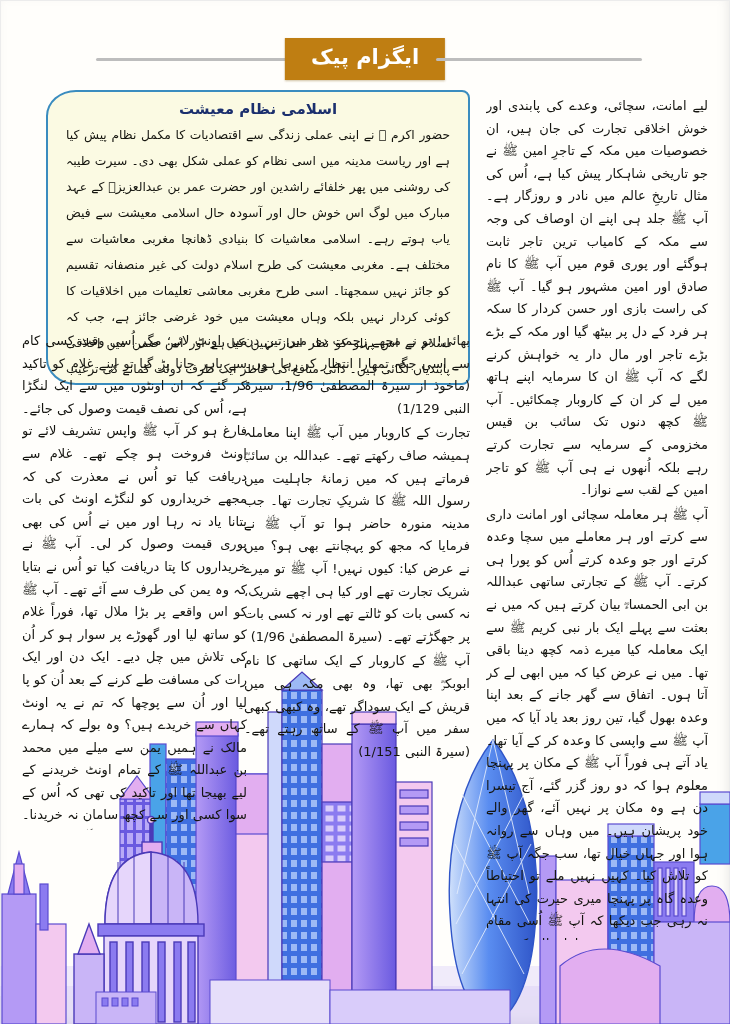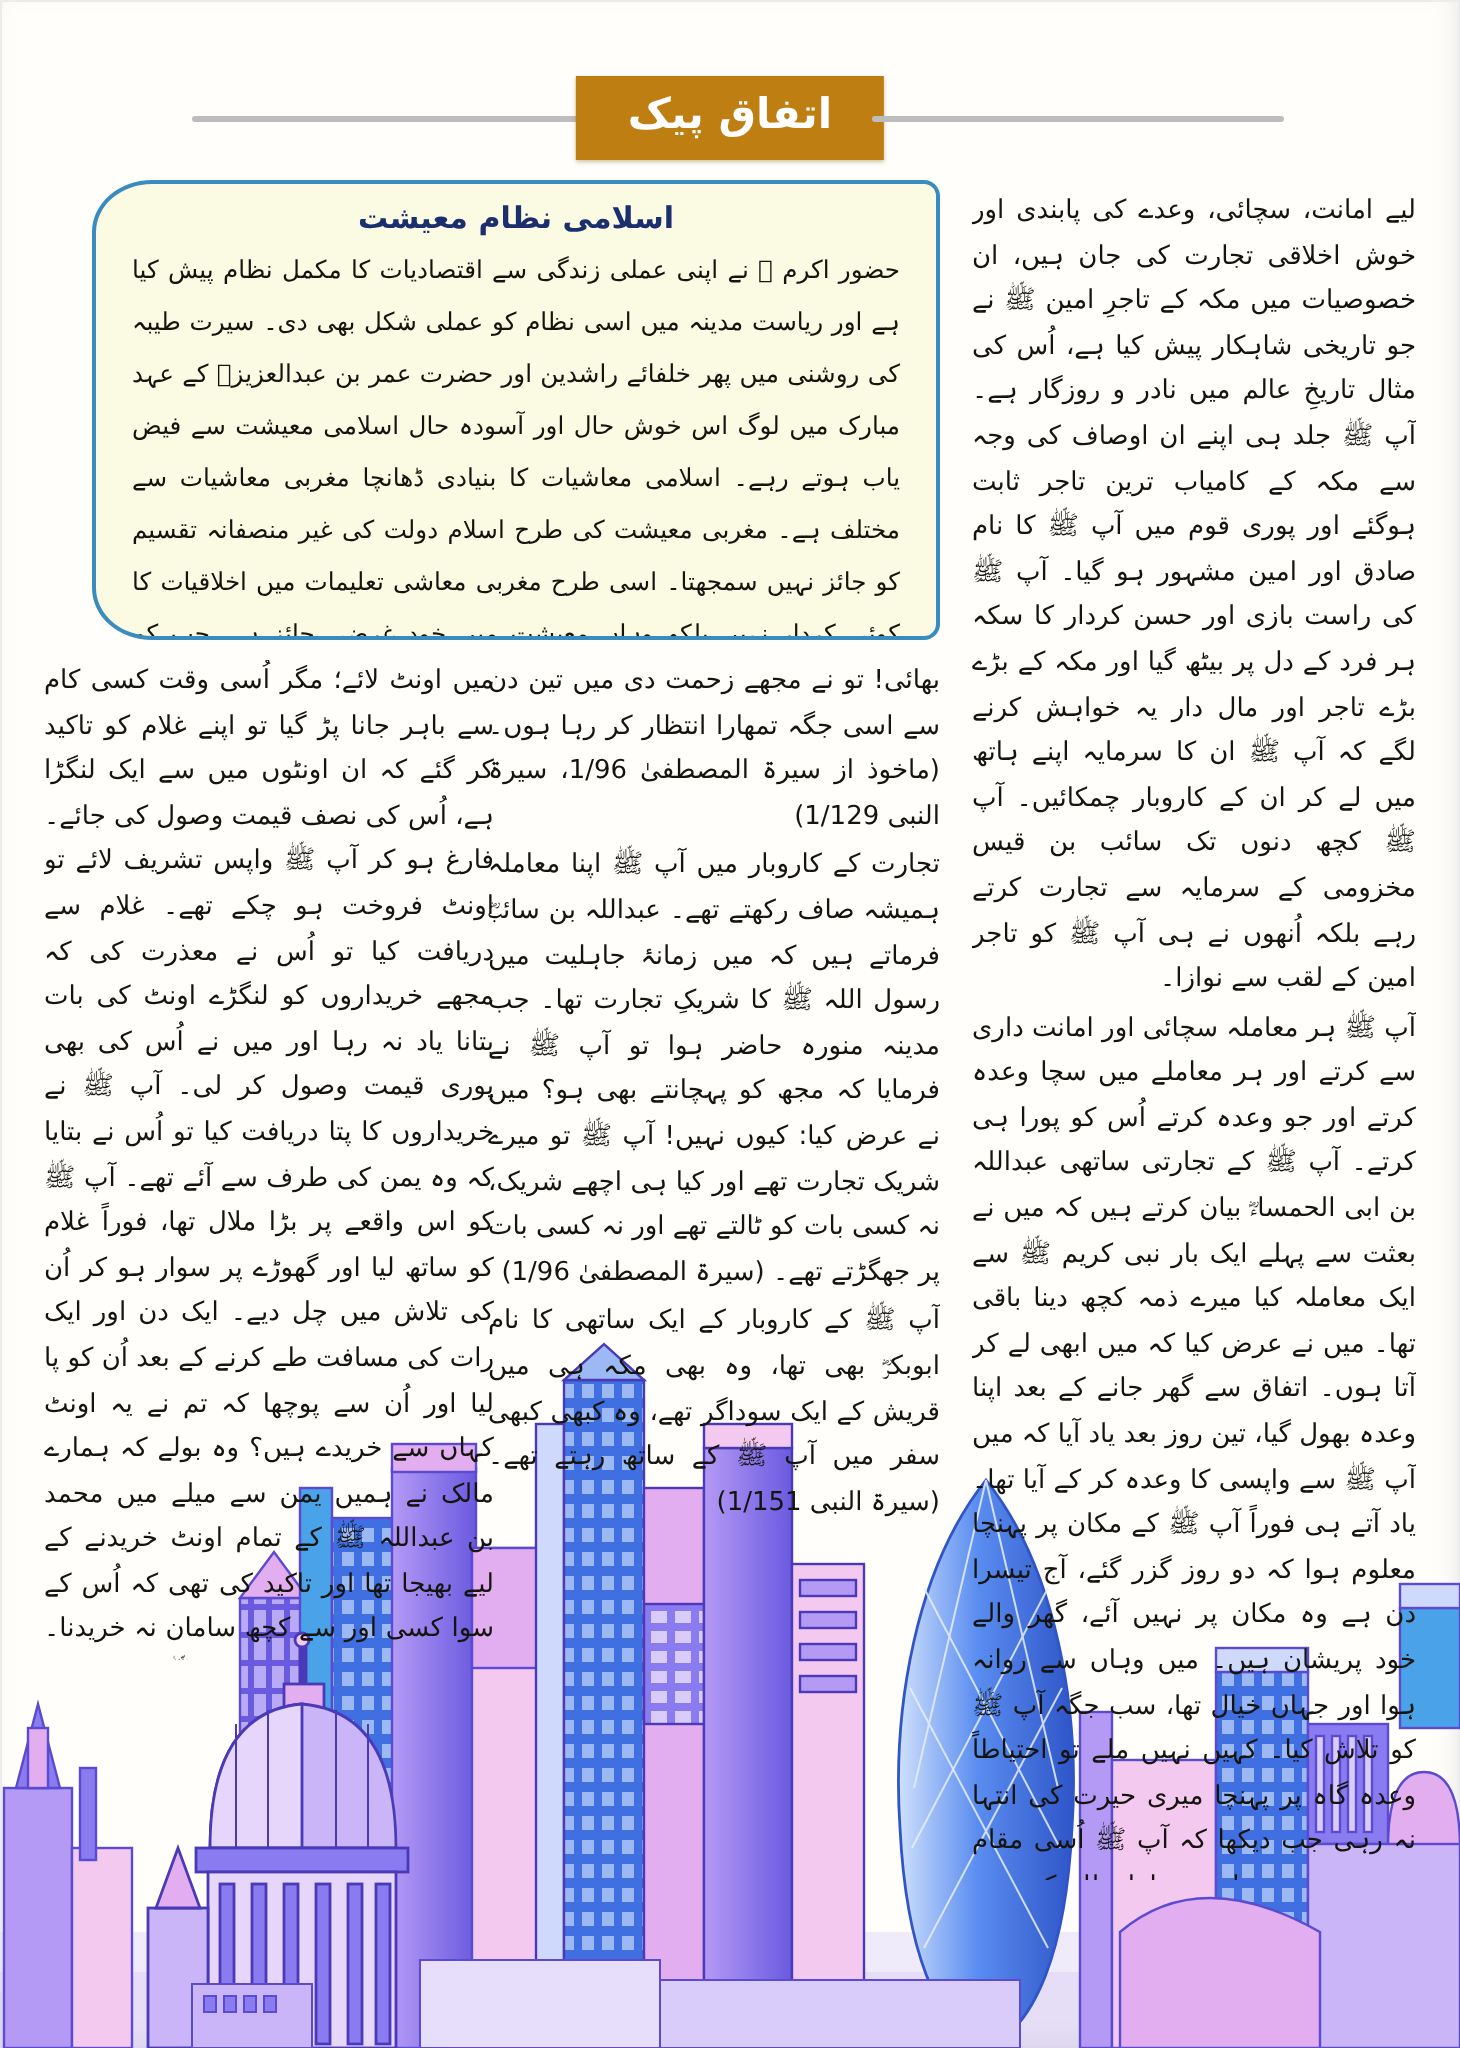--- a/index.html
+++ b/index.html
@@ -18,21 +18,21 @@
   .header-line.left{left:96px;width:206px;}
   .header-line.right{right:88px;width:206px;}
   .header-badge{
     position:absolute;left:50%;top:0;transform:translateX(-50%);
     background:#bf7e12;color:#ffffff;padding:6px 26px 9px;
     font-size:21px;font-weight:bold;line-height:1.3;
     box-shadow:0 1px 2px rgba(120,80,0,.35);
   }
   
   .intro-box{
-    position:absolute;right:260px;left:46px;top:90px;height:230px;
+    position:absolute;right:260px;left:46px;top:90px;height:295px;
     background:#fbfae3;border:2.5px solid #3a8cbf;
     border-radius:30px 8px 8px 30px / 26px 8px 8px 26px;
     padding:8px 18px 10px;box-sizing:border-box;overflow:hidden;
   }
   .intro-title{
     text-align:center;color:#1b2f6e;font-weight:bold;font-size:15px;margin:0 0 4px;
   }
   .intro-body{
     margin:0;font-size:12.3px;line-height:26px;text-align:justify;color:#15150f;
   }
@@ -48,21 +48,21 @@
   
   .skyline{position:absolute;left:0;bottom:0;width:730px;height:430px;z-index:1;}
 </style>
 </head>
 <body>
 
 <div class="page">
 
   <div class="header">
     <div class="header-line left"></div>
-    <div class="header-badge">اتفاق پیک</div>
+    <div class="header-badge">ایگزام پیک</div>
     <div class="header-line right"></div>
   </div>
 
   <div class="intro-box">
     <p class="intro-title">اسلامی نظام معیشت</p>
     <p class="intro-body">حضور اکرم ﷺ نے اپنی عملی زندگی سے اقتصادیات کا مکمل نظام پیش کیا ہے اور ریاست مدینہ میں اسی نظام کو عملی شکل بھی دی۔ سیرت طیبہ کی روشنی میں پھر خلفائے راشدین اور حضرت عمر بن عبدالعزیزؒ کے عہد مبارک میں لوگ اس خوش حال اور آسودہ حال اسلامی معیشت سے فیض یاب ہوتے رہے۔ اسلامی معاشیات کا بنیادی ڈھانچا مغربی معاشیات سے مختلف ہے۔ مغربی معیشت کی طرح اسلام دولت کی غیر منصفانہ تقسیم کو جائز نہیں سمجھتا۔ اسی طرح مغربی معاشی تعلیمات میں اخلاقیات کا کوئی کردار نہیں بلکہ وہاں معیشت میں خود غرضی جائز ہے، جب کہ اسلام نے اس پہلو کو نظر انداز نہیں کیا ہے اور اس ضمن میں اخلاقی پابندیاں لگائی ہیں۔ ذاتی منافع کی خاطر ایک طرف دولت کمانے کی ترغیب دی ہے تو دوسری طرف یہ تعلیم بھی دی ہے کہ سب کچھ یہ دنیا نہیں بلکہ یہ مسافر خانہ ہے۔ اس کے بعد بھی نہ ختم ہونے والی زندگی ہے۔ انسان کی ساری توانائیاں اور ساری جدوجہد کا مرکز یہ دنیا ہو جائے، یہ بات اسلام کے بنیادی مزاج کے خلاف ہے۔ اسلام معاشی زندگی میں قناعت کی تعلیم دیتا ہے۔</p>
   </div>
 
   <div class="col col-right">
     <p>لیے امانت، سچائی، وعدے کی پابندی اور خوش اخلاقی تجارت کی جان ہیں، ان خصوصیات میں مکہ کے تاجرِ امین ﷺ نے جو تاریخی شاہکار پیش کیا ہے، اُس کی مثال تاریخِ عالم میں نادر و روزگار ہے۔ آپ ﷺ جلد ہی اپنے ان اوصاف کی وجہ سے مکہ کے کامیاب ترین تاجر ثابت ہوگئے اور پوری قوم میں آپ ﷺ کا نام صادق اور امین مشہور ہو گیا۔ آپ ﷺ کی راست بازی اور حسن کردار کا سکہ ہر فرد کے دل پر بیٹھ گیا اور مکہ کے بڑے بڑے تاجر اور مال دار یہ خواہش کرنے لگے کہ آپ ﷺ ان کا سرمایہ اپنے ہاتھ میں لے کر ان کے کاروبار چمکائیں۔ آپ ﷺ کچھ دنوں تک سائب بن قیس مخزومی کے سرمایہ سے تجارت کرتے رہے بلکہ اُنھوں نے ہی آپ ﷺ کو تاجر امین کے لقب سے نوازا۔</p>

